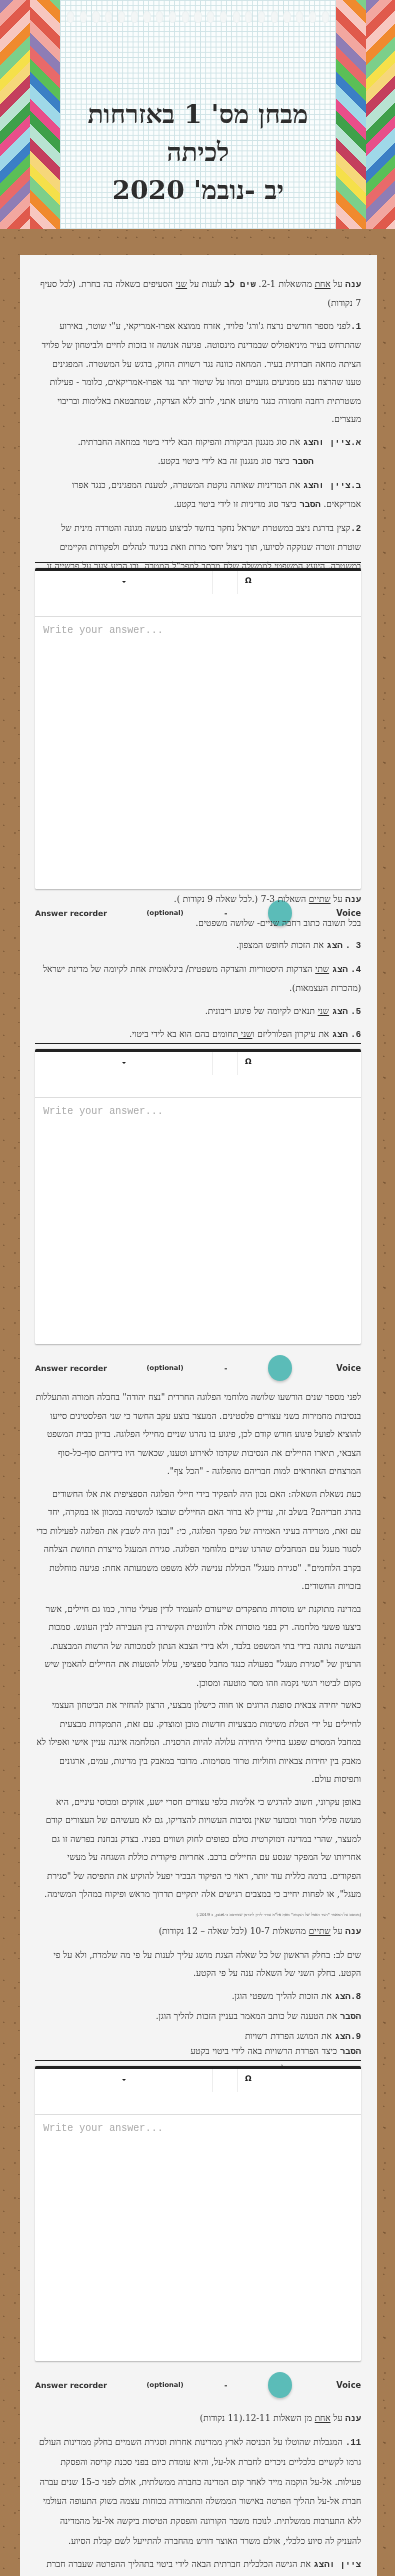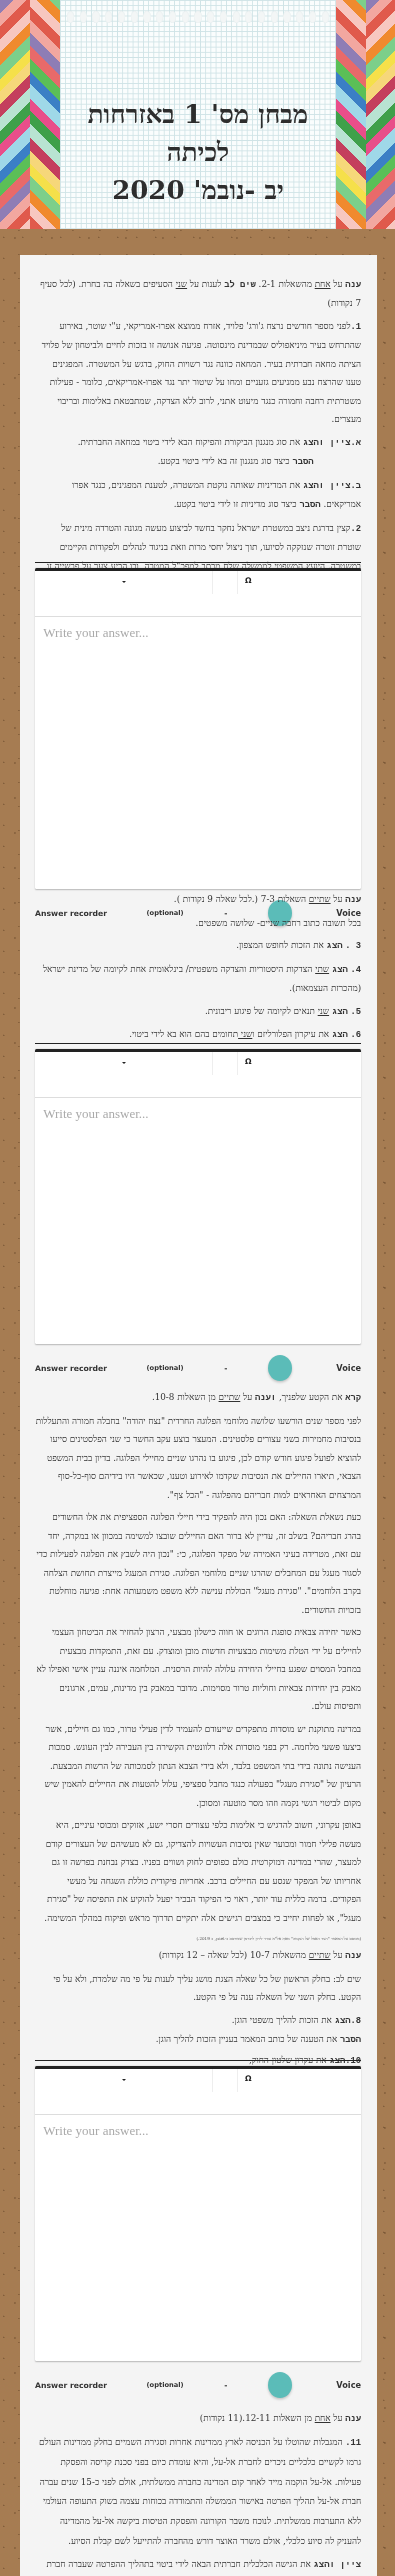--- a/index.html
+++ b/index.html
@@ -99,21 +99,21 @@
   .tb-blank { position: absolute; left: 178px; top: 0; width: 25px; height: 23px; border-right: 0.5px solid #eee; }
   .tb-omega {
     position: absolute; left: 210px; top: 5.2px; font-size: 7.7px; font-weight: bold; color: #222;
     cursor: pointer; font-family: "DejaVu Sans", sans-serif;
   }
   .editor-body {
     height: 272px; padding: 8.2px 8.2px; position: relative;
   }
   .answer-input {
     width: 100%; height: 100%; border: none; outline: none; resize: none;
-    font-family: Liberation Serif, serif; font-size: 13px; color: #333; background: transparent;
+    font-family: Liberation Mono, monospace; font-size: 10px; color: #333; background: transparent;
   }
   .answer-input::placeholder { color: #aaa; }
 
   .recorder {
     display: flex; align-items: center; margin-top: 11.3px;
     font-family: "DejaVu Sans", sans-serif; color: #333; justify-content: space-between;
   }
   .rec-label { font-size: 7.7px; font-weight: bold; }
   .rec-opt { font-size: 6.7px; font-weight: bold; margin-left: 2.1px; }
   .rec-dash { font-size: 7.7px; font-weight: bold; margin: 0 3.1px; }
@@ -265,36 +265,37 @@
     <div class="recorder">
       <span class="rec-label">Answer recorder</span>
       <span class="rec-opt">(optional)</span>
       <span class="rec-dash">-</span>
       <button class="rec-button"></button>
       <span class="rec-voice">Voice</span>
     </div>
   </div>
 
   <div class="section rtl" style="top:1133px;">
-    <p>
-      <b>קרא</b><span> את הקטע שלפניך, </span><b>וענה</b><span> על </span><u>שתיים</u><span> מן השאלות 10-8.</span>
-    </p>
     <p>לפני מספר שנים הורשעו שלושה מלוחמי הפלוגה החרדית "נצח יהודה" בחבלה חמורה והתעללות בנסיבות מחמירות בשני עצורים פלסטינים. המעצר בוצע עקב החשד כי שני הפלסטינים סייעו להוציא לפועל פיגוע חודש קודם לכן, פיגוע בו נהרגו שניים מחיילי הפלוגה. בדיון בבית המשפט הצבאי, תיארו החיילים את הנסיבות שקדמו לאירוע וטענו, שכאשר  היו בידיהם סוף-כל-סוף המרצחים האחראים למות חבריהם מהפלוגה - "הכל צף".</p>
     <p>כעת נשאלת השאלה: האם נכון היה להפקיד בידי חיילי הפלוגה הספציפית את אלו החשודים בהרג חבריהם? בשלב זה, עדיין לא ברור האם החיילים שובצו למשימה במכוון או במקרה, יחד עם זאת, מטרידה בעיני האמירה של מפקד הפלוגה, כי: "נכון היה לשבץ את הפלוגה לפעילות כדי לסגור מעגל עם המחבלים שהרגו שניים מלוחמי הפלוגה. סגירת המעגל מייצרת תחושת הצלחה בקרב הלוחמים". "סגירת מעגל" הכוללת ענישה ללא משפט משמעותה אחת: פגיעה מוחלטת בזכויות החשודים.</p>
+    <p>במדינה מתוקנת יש מוסדות מתפקדים שייעודם להעמיד לדין פעילי טרור, כמו גם חיילים, אשר ביצעו פשעי מלחמה. רק בפני מוסדות אלה רלוונטית הקשירה בין העבירה לבין העונש. סמכות הענישה נתונה בידי בתי המשפט בלבד, ולא בידי הצבא הנתון לסמכותה של הרשות המבצעת. הרעיון של "סגירת מעגל" בפעולה כנגד מחבל ספציפי, עלול להטעות את החיילים להאמין שיש מקום לביטוי רגשי נקמה וזהו מסר מוטעה ומסוכן.</p>
     <p>כאשר יחידה צבאית סופגת הרוגים או חווה כישלון מבצעי, הרצון להחזיר את הביטחון העצמי לחיילים על ידי הטלת משימות מבצעיות חדשות מובן ומוצדק. עם זאת, התמקדות מבצעית במחבל המסוים שפגע בחיילי היחידה עלולה להיות הרסנית. המלחמה איננה עניין אישי ואפילו לא מאבק בין יחידות צבאיות וחוליות טרור מסוימות. מדובר במאבק בין מדינות, עמים, ארגונים ותפיסות עולם.</p>
-    <p>במדינה מתוקנת יש מוסדות מתפקדים שייעודם להעמיד לדין פעילי טרור, כמו גם חיילים, אשר ביצעו פשעי מלחמה. רק בפני מוסדות אלה רלוונטית הקשירה בין העבירה לבין העונש. סמכות הענישה נתונה בידי בתי המשפט בלבד, ולא בידי הצבא הנתון לסמכותה של הרשות המבצעת. הרעיון של "סגירת מעגל" בפעולה כנגד מחבל ספציפי, עלול להטעות את החיילים להאמין שיש מקום לביטוי רגשי נקמה וזהו מסר מוטעה ומסוכן.</p>
     <p>באופן עקרוני, חשוב להדגיש כי אלימות כלפי עצורים חסרי ישע, אזוקים ומכוסי עיניים, היא מעשה פלילי חמור ומכוער שאין נסיבות העשויות להצדיקו, גם לא מעשיהם של העצורים קודם למעצר, שהרי במדינה דמוקרטית כולם כפופים לחוק ושווים בפניו. בצדק נבחנת בפרשה זו גם אחריותו של המפקד שנסע עם החיילים ברכב. אחריות פיקודית כוללת השגחה על מעשי הפקודים. ברמה כללית עוד יותר, ראוי כי הפיקוד הבכיר יפעל להוקיע את התפיסה של "סגירת מעגל", או לפחות יחייב כי במצבים רגישים אלה יתקיים תדרוך מראש ופיקוח במהלך המשימה.</p>
     <p class="cite" style="margin-top:7.2px;">(מבוסס על המאמר "הצד האפל של הנקמה" מאת אל"מ עודד לירון ליברמן שפורסם ב-ynet, ב 2019.)</p>
     <p>
       <b>ענה</b><span> על </span><u>שתיים</u><span> מהשאלות 10-7 (לכל שאלה – 12 נקודות)</span>
     </p>
     <p>שים לב: בחלק הראשון של כל שאלה הצגת מושג עליך לענות על פי מה שלמדת, ולא על פי הקטע. בחלק השני של השאלה ענה על פי הקטע.</p>
     <p>
       <b>8.</b><b>הצג</b><span> את הזכות להליך משפטי הוגן.</span><br>
       <b>הסבר</b><span> את הטענה של כותב המאמר בעניין הזכות להליך הוגן.</span>
+    </p>
+    <p style="line-height:13.4px;">
+      <b>9.</b><b>הצג</b><span> את המושג הפרדת רשויות</span><br>
+      <b>הסבר</b><span> כיצד הפרדת הרשויות באה לידי ביטוי בקטע</span>
     </p>
     <p style="line-height:13.4px;">
       <b>10.</b><b>הצג</b><span> את עקרון שלטון החוק,</span><br>
       <b>הסבר</b><span> כיצד עיקרון שלטון החוק בא לידי ביטוי בקטע.</span>
     </p>
   </div>
 
   <div class="section" style="top:1802px;">
     <div class="divider"></div>
     <div class="editor">

